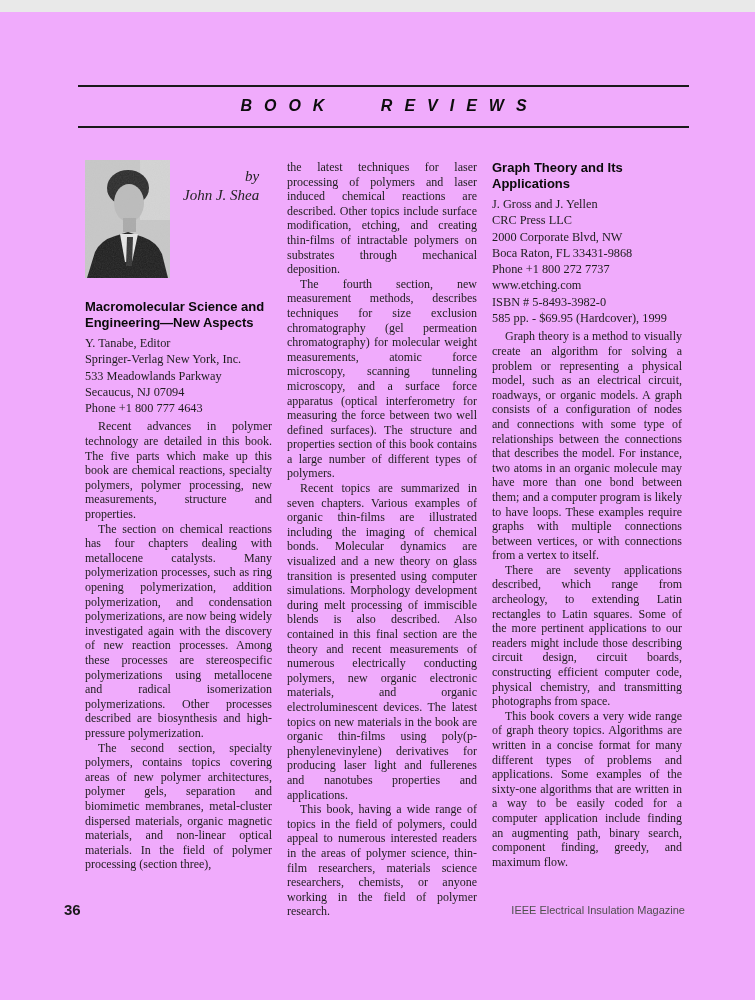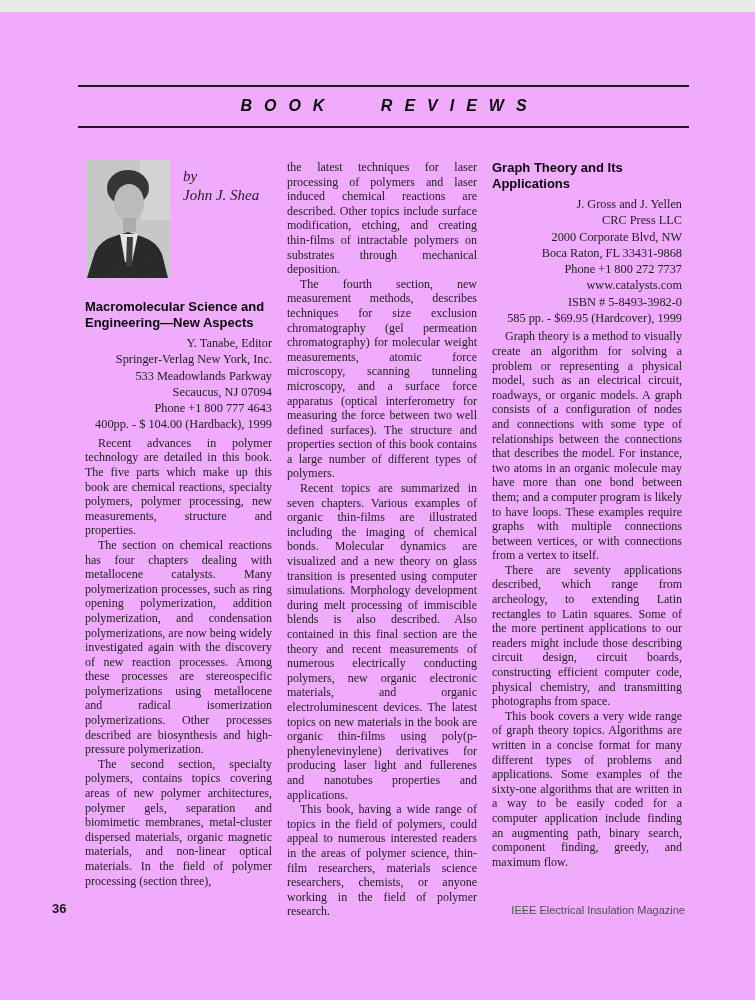--- a/index.html
+++ b/index.html
@@ -17,35 +17,35 @@
   .columns{position:absolute;left:85px;top:148px;width:600px;display:flex;
            font-family:"Liberation Serif",serif;font-size:12px;line-height:14.6px;
            text-align:justify;color:#1d1d1d;}
   .col1{width:187px;margin-right:15px;}
   .col2{width:190px;margin-right:15px;}
   .col3{width:190px;}
 
   .photo-row{display:flex;margin-bottom:21px;}
   .photo{width:85px;height:118px;display:block;flex:0 0 85px;}
   .byline{margin-left:13px;margin-top:7px;font-style:italic;font-size:15px;
-          line-height:19px;color:#222;text-align:left;}
+          line-height:19px;color:#222;text-align:right;}
 
   .review-title{font-family:"Liberation Sans",sans-serif;font-weight:700;
           font-size:13px;line-height:16px;color:#0a0a0a;margin:0 0 4px 0;
           text-align:left;letter-spacing:0;}
-  .pub-info{text-align:right;font-size:12.3px;line-height:16.3px;margin-bottom:3px;}
+  .pub-info{text-align:left;font-size:12.3px;line-height:16.3px;margin-bottom:3px;}
   .pub-info div{white-space:nowrap;}
 
   .body p{margin:0;text-indent:13px;}
   .body p.no-indent{text-indent:0;}
 
   
-  .page-number{position:absolute;left:52px;top:889px;
+  .page-number{position:absolute;left:64px;top:889px;
           font-family:"Liberation Sans",sans-serif;font-weight:700;
-          font-size:13px;color:#1a1a1a;}
+          font-size:15px;color:#1a1a1a;}
   .magazine{position:absolute;right:70px;top:892px;
           font-family:Liberation Sans, sans-serif;font-size:11px;color:#4f4f4f;}
 </style>
 </head>
 <body>
 
 <div id="page">
 
   <div class="header">
     <div class="header-title">BOOK REVIEWS</div>
@@ -79,21 +79,20 @@
       </div>
 
       <h2 class="review-title">Macromolecular Science and Engineering—New Aspects</h2>
 
       <div class="pub-info">
         <div>Y. Tanabe, Editor</div>
         <div>Springer-Verlag New York, Inc.</div>
         <div>533 Meadowlands Parkway</div>
         <div>Secaucus, NJ 07094</div>
         <div>Phone +1 800 777 4643</div>
-        <div>400pp. - $ 104.00 (Hardback), 1999</div>
       </div>
 
       <div class="body">
         <p>Recent advances in polymer technology are detailed in this book. The five parts which make up this book are chemical reactions, specialty polymers, polymer processing, new measurements, structure and properties.</p>
         <p>The section on chemical reactions has four chapters dealing with metallocene catalysts. Many polymerization processes, such as ring opening polymerization, addition polymerization, and condensation polymerizations, are now being widely investigated again with the discovery of new reaction processes. Among these processes are stereospecific polymerizations using metallocene and radical isomerization polymerizations. Other processes described are biosynthesis and high-pressure polymerization.</p>
         <p>The second section, specialty polymers, contains topics covering areas of new polymer architectures, polymer gels, separation and biomimetic membranes, metal-cluster dispersed materials, organic magnetic materials, and non-linear optical materials. In the field of polymer processing (section three),</p>
       </div>
     </div>
 
     <div class="col2 body">
@@ -105,21 +104,21 @@
 
     <div class="col3">
       <h2 class="review-title">Graph Theory and Its Applications</h2>
 
       <div class="pub-info">
         <div>J. Gross and J. Yellen</div>
         <div>CRC Press LLC</div>
         <div>2000 Corporate Blvd, NW</div>
         <div>Boca Raton, FL 33431-9868</div>
         <div>Phone +1 800 272 7737</div>
-        <div>www.catalysts.com</div>
+        <div>www.etching.com</div>
         <div>ISBN # 5-8493-3982-0</div>
         <div>585 pp. - $69.95 (Hardcover), 1999</div>
       </div>
 
       <div class="body">
         <p>Graph theory is a method to visually create an algorithm for solving a problem or representing a physical model, such as an electrical circuit, roadways, or organic models. A graph consists of a configuration of nodes and connections with some type of relationships between the connections that describes the model. For instance, two atoms in an organic molecule may have more than one bond between them; and a computer program is likely to have loops. These examples require graphs with multiple connections between vertices, or with connections from a vertex to itself.</p>
         <p>There are seventy applications described, which range from archeology, to extending Latin rectangles to Latin squares. Some of the more pertinent applications to our readers might include those describing circuit design, circuit boards, constructing efficient computer code, physical chemistry, and transmitting photographs from space.</p>
         <p>This book covers a very wide range of graph theory topics. Algorithms are written in a concise format for many different types of problems and applications. Some examples of the sixty-one algorithms that are written in a way to be easily coded for a computer application include finding an augmenting path, binary search, component finding, greedy, and maximum flow.</p>
       </div>
     </div>

